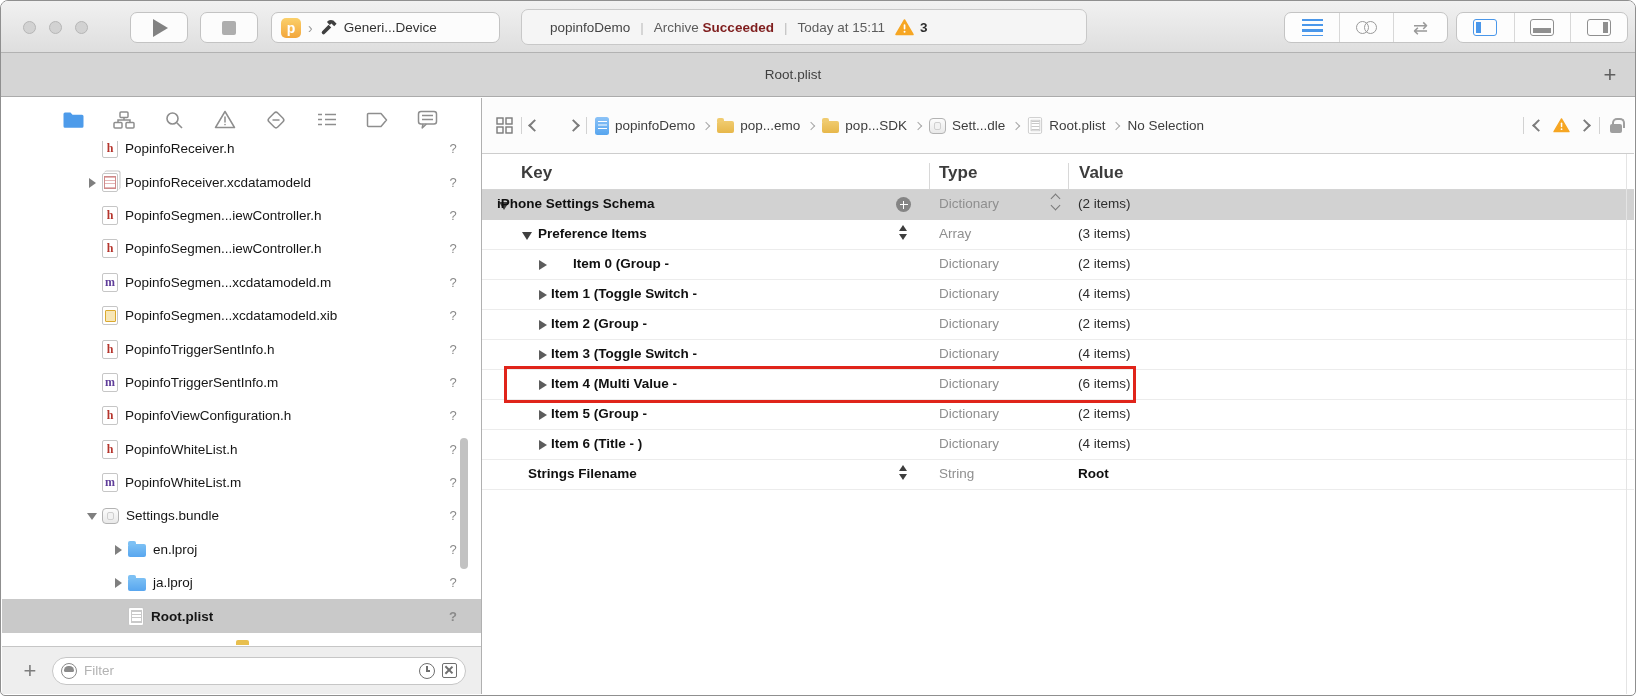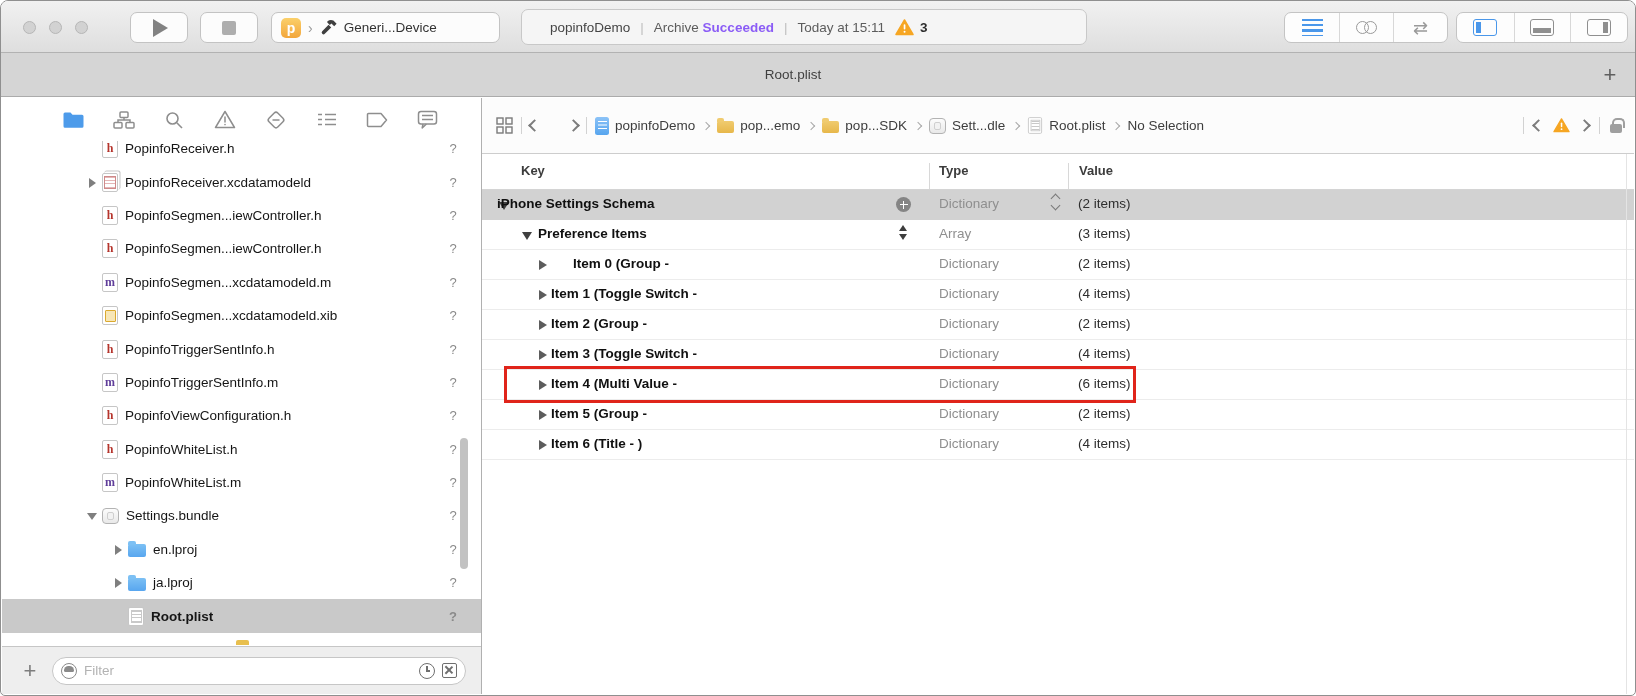--- a/index.html
+++ b/index.html
@@ -24,21 +24,21 @@
     border-radius:7px;background:#fcfcfc;display:flex;align-items:center;padding:0 9px;gap:6px;
     font-size:13.5px;color:#333}
   .p-icon{width:20px;height:20px;border-radius:5px;background:linear-gradient(#fbd06a,#f2a63c);
     color:#fff;font-weight:bold;font-size:14px;display:flex;align-items:center;justify-content:center;flex:none}
   .scheme-chev{color:#9a9a9a;font-size:14px;margin:0 1px}
   .pill{position:absolute;left:520px;top:8px;width:566px;height:36px;border:1px solid #c8c8c8;
     border-radius:7px;background:#f5f5f5;display:flex;align-items:center;padding-left:28px;gap:10px;
     font-size:13.5px;color:#5c5c5c}
   .pill .proj{color:#454545}
   .pill .sep{color:#bdbdbd}
-  .pill b{color:#8b5cf6}
+  .pill b{color:#7f1d1d}
   .pill .wcount{color:#2d2d2d;font-weight:bold;margin-left:-4px}
   .seg{position:absolute;top:11px;height:31px;display:flex;border:1px solid #c4c4c4;border-radius:7px;
     background:#fdfdfd;overflow:hidden}
   .eseg{left:1283px;width:164px}
   .seg .segbtn{width:54.3px;display:flex;align-items:center;justify-content:center;
     border-left:1px solid #d8d8d8}
   .seg .segbtn:first-child{border-left:none}
   .lines-icon{width:21px;height:17px;background:repeating-linear-gradient(to bottom,#4a97ea 0 2.2px,transparent 2.2px 5.2px)}
   .circles-icon{display:flex}
   .circles-icon i{display:block;width:13px;height:13px;border:1.6px solid #9a9a9a;border-radius:50%}
@@ -141,21 +141,21 @@
     transform:rotate(45deg);flex:none;margin:0 1px}
   .crumb{display:flex;align-items:center;gap:6px}
   .jb-right{margin-left:auto;display:flex;align-items:center;gap:10px}
   .lock{width:12px;height:9px;background:#9f9f9f;border-radius:2px;position:relative;margin-top:6px;flex:none}
   .lock::before{content:'';position:absolute;left:1.5px;top:-6px;width:9px;height:8px;
     border:2px solid #9f9f9f;border-bottom:none;border-radius:5px 5px 0 0}
 
   
   .plist-header{position:absolute;top:56px;left:0;right:0;height:36px;background:#fff;
     border-bottom:1px solid #d4d4d4}
-  .plist-header span{position:absolute;top:9px;font-size:13px;font-weight:bold;color:#3c3c3c}
+  .plist-header span{position:absolute;top:9px;font-size:17px;font-weight:bold;color:#3c3c3c}
   .colsep{position:absolute;top:4px;bottom:0;width:1px;background:#d8d8d8}
   .plist-rows{position:absolute;top:92px;left:0;right:0}
   .prow{height:30px;position:relative;border-bottom:1px solid #ececec;background:#fff}
   .prow.selected{background:#d2d2d2;border-bottom-color:#d2d2d2}
   .prow .ptri{position:absolute;top:9px;width:12px;height:12px}
   .prow .ptri.closed::before{content:'';position:absolute;left:2px;top:1px;border-left:8px solid #5c5c5c;
     border-top:5px solid transparent;border-bottom:5px solid transparent}
   .prow .ptri.open::before{content:'';position:absolute;left:0;top:3px;border-top:8px solid #3f3f3f;
     border-left:5px solid transparent;border-right:5px solid transparent}
   .prow .pkey{position:absolute;top:6px;font-size:13.5px;font-weight:bold;color:#101010;white-space:nowrap}
@@ -528,18 +528,27 @@
             <span class="pkey" style="left: 69px;">Item 5 (Group -</span>
             <span class="ptype">Dictionary</span>
             <span class="pvalue">(2 items)</span>
           </div>
           <div class="prow">
             <span class="ptri closed" style="left: 55px;"></span>
             <span class="pkey" style="left: 69px;">Item 6 (Title - )</span>
             <span class="ptype">Dictionary</span>
             <span class="pvalue">(4 items)</span>
           </div>
+          <div class="prow">
+            <span class="pkey" style="left: 46px;">Strings Filename</span>
+            <span class="stepper">
+              <i class="up"></i>
+              <i class="dn"></i>
+            </span>
+            <span class="ptype">String</span>
+            <span class="pvalue bold">Root</span>
+          </div>
         </div>
       <div class="annotation"></div>
       <div class="right-strip"></div>
     </div>
   </div>
 </div>
 
 </body></html>

